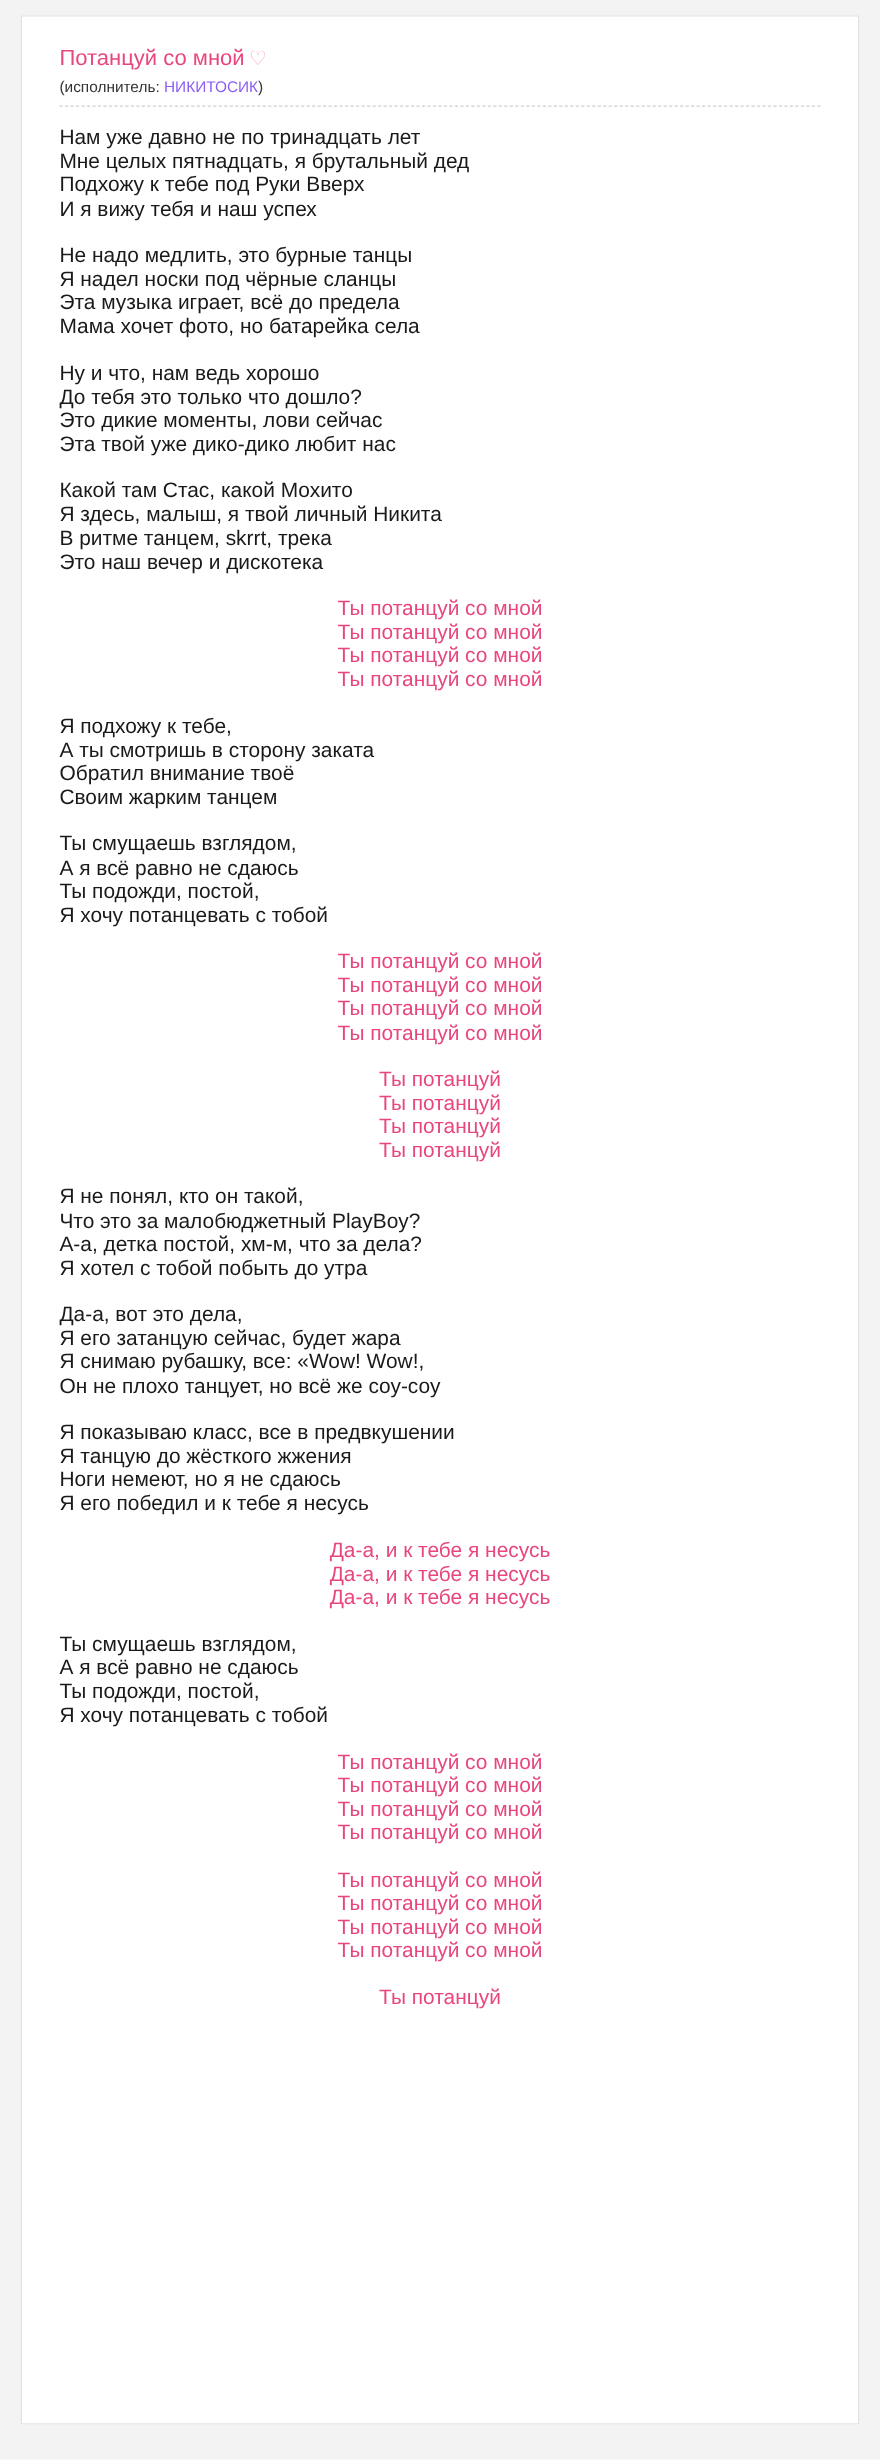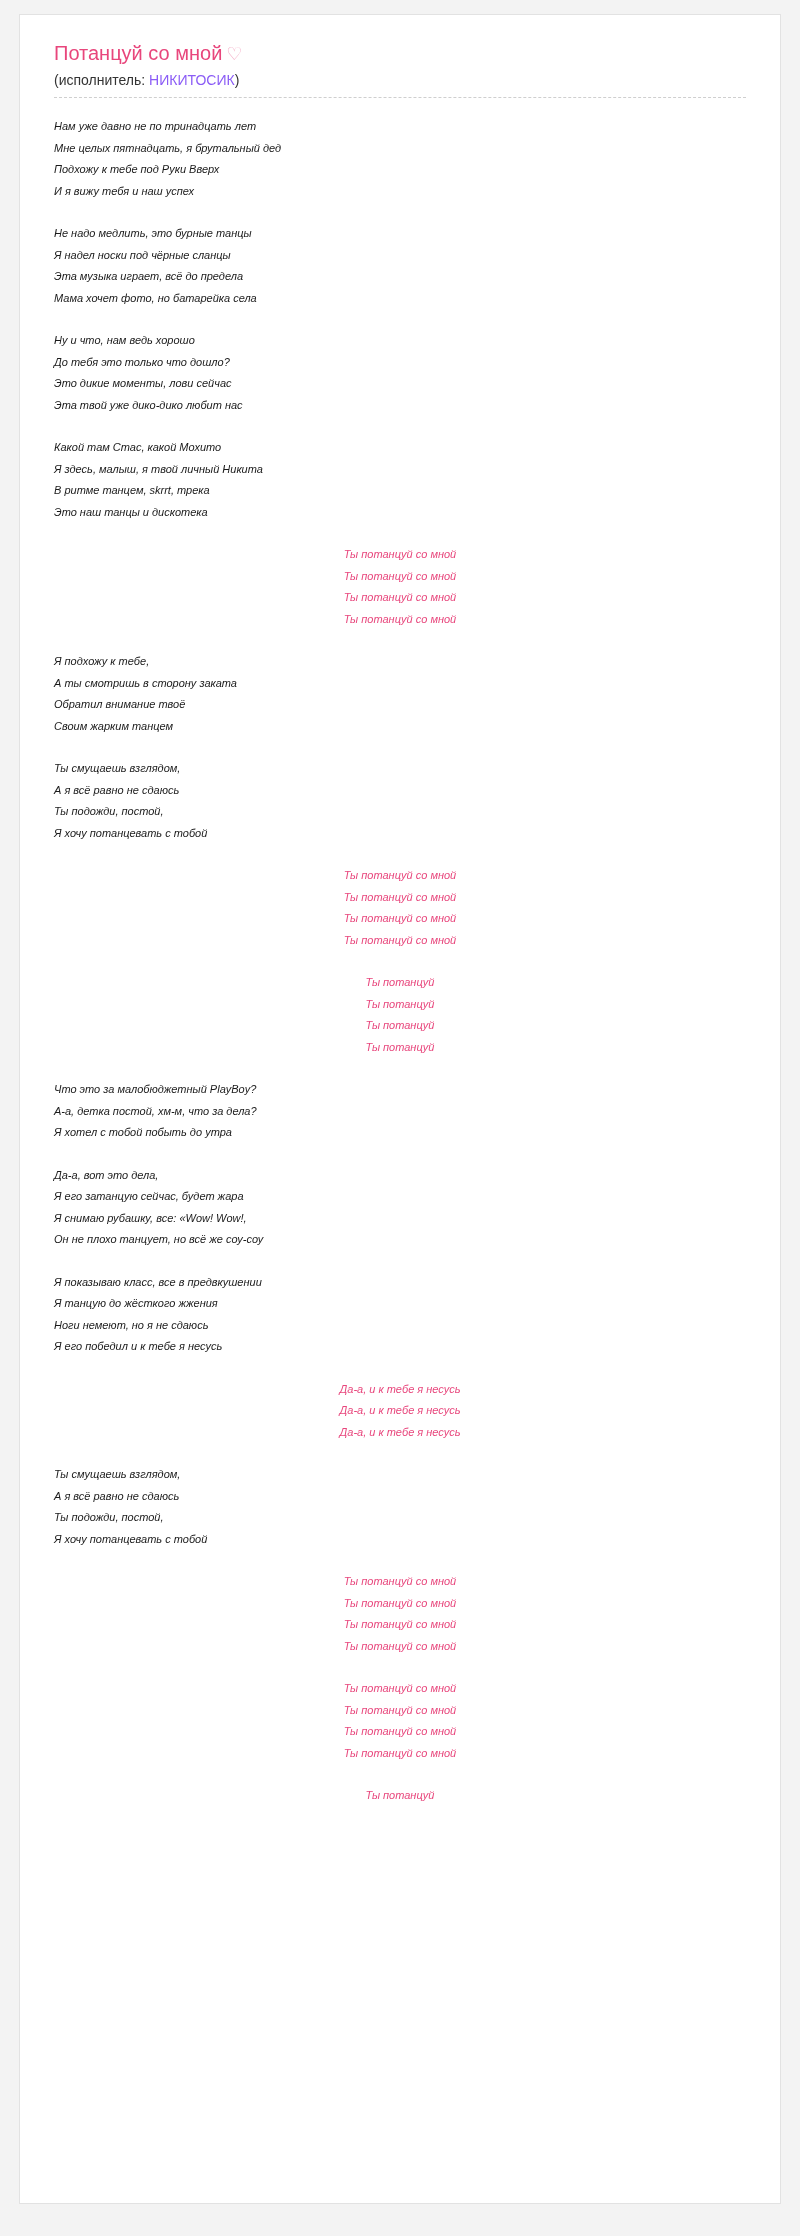--- a/index.html
+++ b/index.html
@@ -46,24 +46,23 @@
     padding-bottom: 9px;
     border-bottom: 1px dashed #cfcfcf;
     margin-bottom: 18px;
   }
   .artist-line .paren { color: #333333; text-align: center; }
   .artist-name {
     color: #8b5cf6;
     text-decoration: none;
   }
   .lyrics {
-    font-size: 11px;
+    font-size: 19px;
     line-height: 21.5px;
     color: #1a1a1a;
-    font-style: italic;
   }
   .stanza {
     margin: 0 0 21px 0;
   }
   .line {
     white-space: pre-wrap;
   }
   .chorus .line {
     color: #e8467c;
     text-align: center;
@@ -100,21 +99,21 @@
         <div class="stanza">
           <div class="line">Ну и что, нам ведь хорошо</div>
           <div class="line">До тебя это только что дошло?</div>
           <div class="line">Это дикие моменты, лови сейчас</div>
           <div class="line">Эта твой уже дико-дико любит нас</div>
         </div>
         <div class="stanza">
           <div class="line">Какой там Стас, какой Мохито</div>
           <div class="line">Я здесь, малыш, я твой личный Никита</div>
           <div class="line">В ритме танцем, skrrt, трека</div>
-          <div class="line">Это наш танцы и дискотека</div>
+          <div class="line">Это наш вечер и дискотека</div>
         </div>
         <div class="stanza chorus">
           <div class="line">Ты потанцуй со мной</div>
           <div class="line">Ты потанцуй со мной</div>
           <div class="line">Ты потанцуй со мной</div>
           <div class="line">Ты потанцуй со мной</div>
         </div>
         <div class="stanza">
           <div class="line">Я подхожу к тебе,</div>
           <div class="line">А ты смотришь в сторону заката</div>
@@ -133,20 +132,21 @@
           <div class="line">Ты потанцуй со мной</div>
           <div class="line">Ты потанцуй со мной</div>
         </div>
         <div class="stanza chorus">
           <div class="line">Ты потанцуй</div>
           <div class="line">Ты потанцуй</div>
           <div class="line">Ты потанцуй</div>
           <div class="line">Ты потанцуй</div>
         </div>
         <div class="stanza">
+          <div class="line">Я не понял, кто он такой,</div>
           <div class="line">Что это за малобюджетный PlayBoy?</div>
           <div class="line">А-а, детка постой, хм-м, что за дела?</div>
           <div class="line">Я хотел с тобой побыть до утра</div>
         </div>
         <div class="stanza">
           <div class="line">Да-а, вот это дела,</div>
           <div class="line">Я его затанцую сейчас, будет жара</div>
           <div class="line">Я снимаю рубашку, все: «Wow! Wow!,</div>
           <div class="line">Он не плохо танцует, но всё же соу-соу</div>
         </div>

